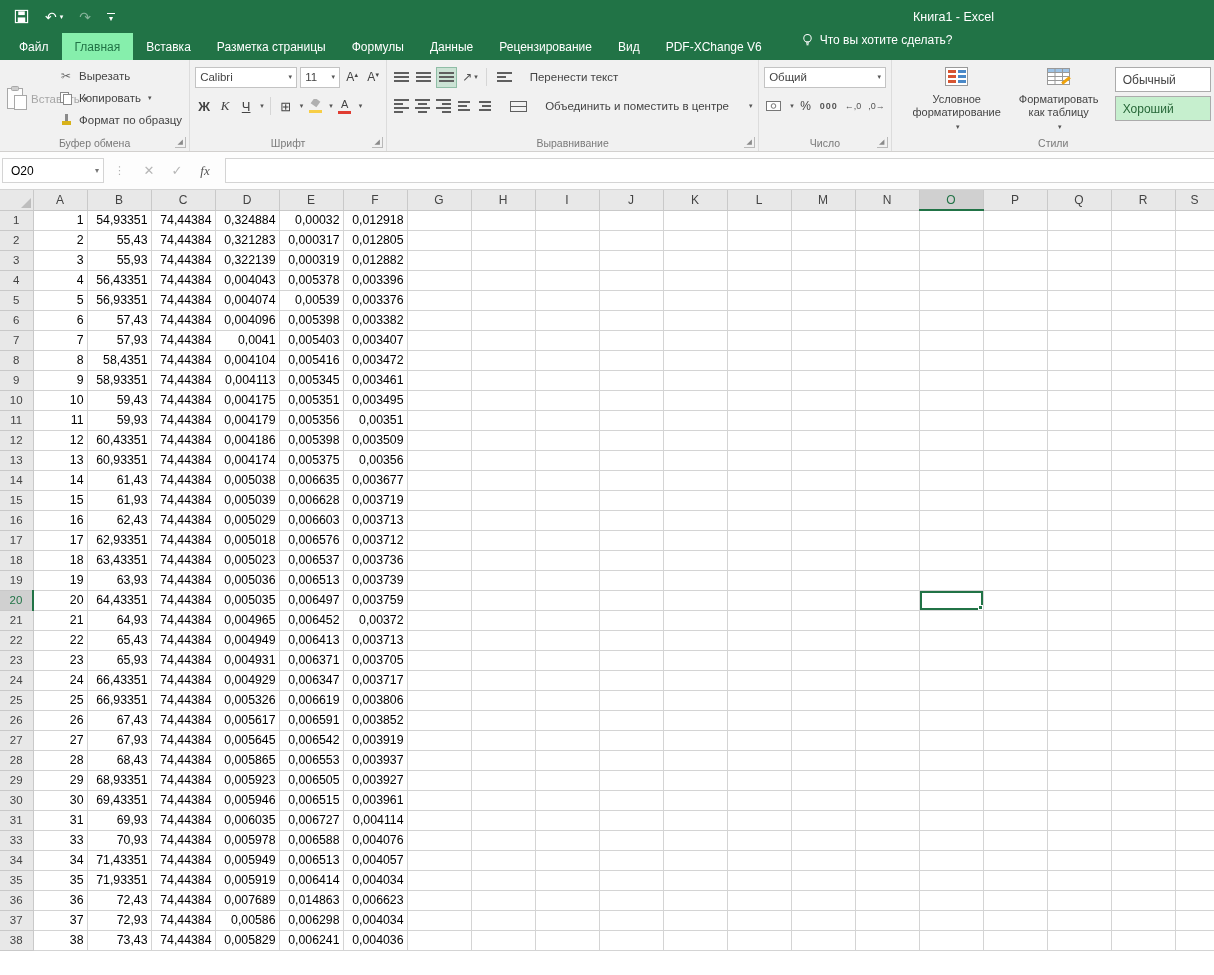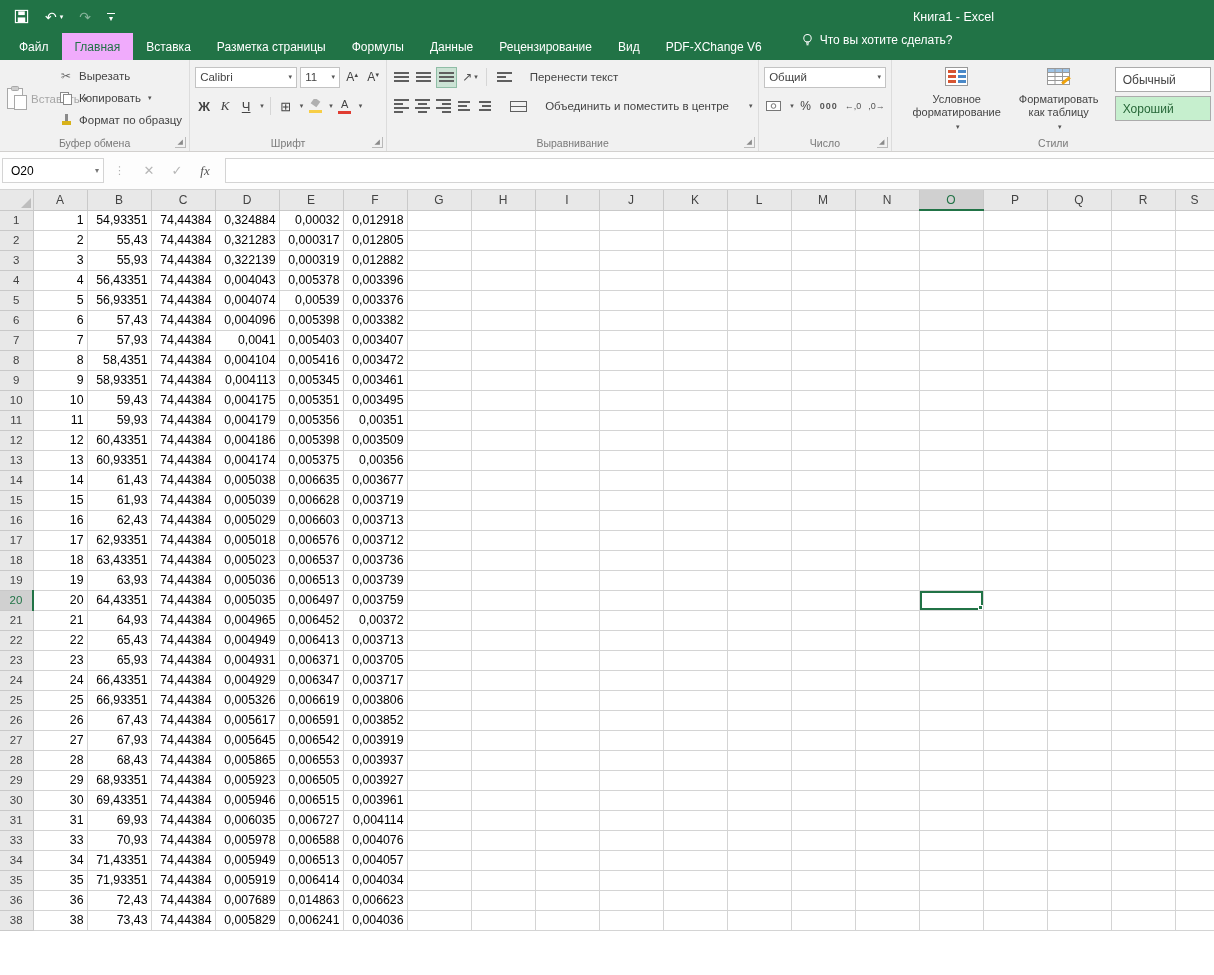--- a/index.html
+++ b/index.html
@@ -13,21 +13,21 @@
   .qbtn .mini-dd { font-size:7px; margin-left:1px; }
   .qbtn.disabled { opacity:.45; }
   .qat-custom { display:inline-flex; flex-direction:column; align-items:center; font-size:8px; line-height:5px; }
   .qat-custom b { display:block; width:8px; border-top:1px solid #fff; margin-bottom:2px; }
   .win-title { position:absolute; left:913px; top:0; height:33px; display:flex; align-items:center; font-size:12.5px; }
 
   
   .tabrow { height:27px; background:#217346; display:flex; align-items:stretch; color:#fff; font-size:12px; }
   .tabs-host { display:flex; padding-left:6px; }
   .tab { display:flex; align-items:center; padding:0 13px; cursor:default; white-space:nowrap; }
-  .tab.active { background:#f0abfc; color:#217346; }
+  .tab.active { background:#86efac; color:#217346; }
   .tellme { display:flex; align-items:flex-start; gap:6px; margin-left:26px; white-space:nowrap; }
 
   
   .ribbon { height:92px; background:#f1f1f1; border-bottom:1px solid #d2d0ce; display:flex; color:#444; }
   .rgroup { position:relative; border-right:1px solid #dcdcdc; padding:5px 4px 17px 5px; }
   .gbody { display:flex; flex-direction:column; gap:5px; height:100%; }
   .glabel { position:absolute; bottom:2px; left:0; right:0; text-align:center; font-size:10.5px; color:#7a7a7a; white-space:nowrap; }
   .launcher { position:absolute; bottom:3px; right:3px; width:11px; height:11px; font-size:7px; color:#8a8a8a;
               border-right:1px solid #b9b9b9; border-bottom:1px solid #b9b9b9; display:flex; align-items:center; justify-content:center; }
   .frow { display:flex; align-items:center; gap:3px; height:24px; }
@@ -1241,20 +1241,42 @@
           <td></td>
           <td></td>
           <td></td>
           <td></td>
           <td></td>
           <td></td>
           <td></td>
           <td></td>
         </tr>
         <tr>
+          <th>37</th>
+          <td>37</td>
+          <td>72,93</td>
+          <td>74,44384</td>
+          <td>0,00586</td>
+          <td>0,006298</td>
+          <td>0,004034</td>
+          <td></td>
+          <td></td>
+          <td></td>
+          <td></td>
+          <td></td>
+          <td></td>
+          <td></td>
+          <td></td>
+          <td></td>
+          <td></td>
+          <td></td>
+          <td></td>
+          <td></td>
+        </tr>
+        <tr>
           <th>38</th>
           <td>38</td>
           <td>73,43</td>
           <td>74,44384</td>
           <td>0,005829</td>
           <td>0,006241</td>
           <td>0,004036</td>
           <td></td>
           <td></td>
           <td></td>

